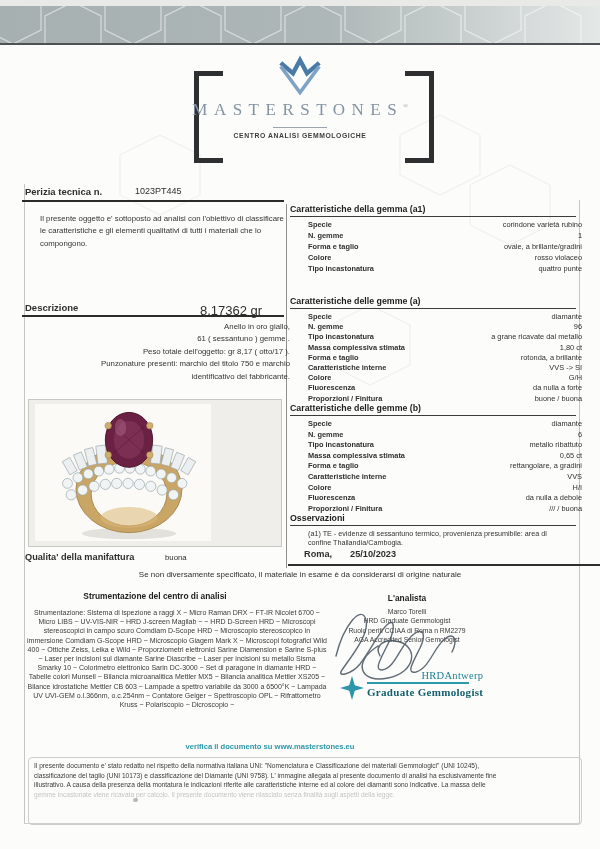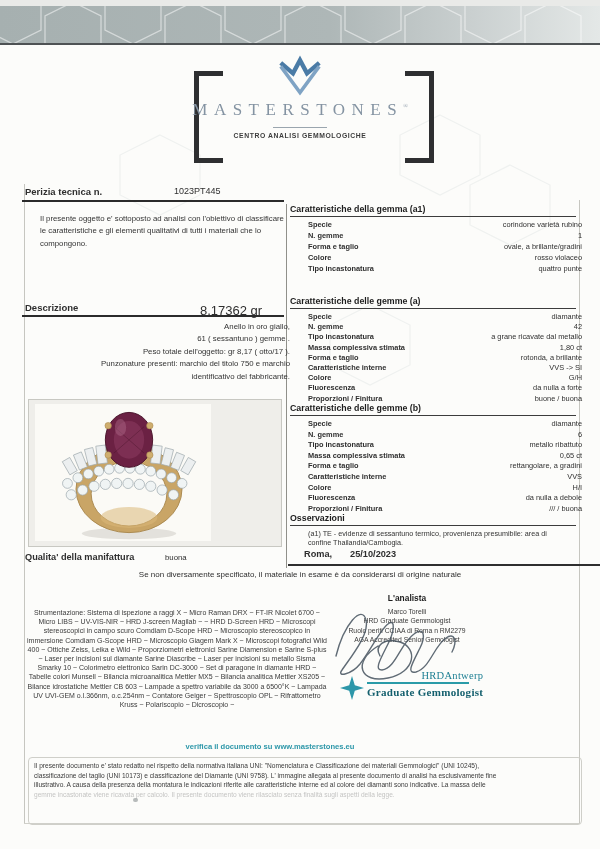--- a/index.html
+++ b/index.html
@@ -31,21 +31,21 @@
   .dicon{position:absolute;left:272px;top:55px;}
   .brand{position:absolute;left:0;right:0;top:100px;text-align:center;
     font-family:"Liberation Serif",serif;font-size:17px;letter-spacing:6.5px;color:#8493a2;}
   .brand sup{font-size:6px;letter-spacing:0;}
   .brand-rule{position:absolute;left:273px;top:127px;width:54px;height:1px;background:#9aa5ae;}
   .brand-sub{position:absolute;left:0;right:0;top:132px;text-align:center;
     font-size:6.8px;font-weight:bold;letter-spacing:.6px;color:#3d3d3d;}
 
   
   .perizia{position:absolute;left:25px;top:186px;font-size:9.5px;font-weight:bold;}
-  .perizia .pnum{position:absolute;left:110px;top:0;font-weight:normal;font-size:9px;white-space:nowrap;margin-left:39px;}
+  .perizia .pnum{position:absolute;left:110px;top:0;font-weight:normal;font-size:9px;white-space:nowrap;}
   .rule{position:absolute;background:#2b2b2b;height:2px;}
   .rule-perizia{left:22px;top:200px;width:262px;}
   .intro{position:absolute;left:40px;top:213px;width:248px;font-size:7.8px;line-height:12.4px;color:#333;}
   .descr-head{position:absolute;left:25px;top:302px;font-size:9.5px;font-weight:bold;}
   .descr-head .dweight{position:absolute;left:175px;top:1px;font-weight:normal;font-size:13px;white-space:nowrap;}
   .rule-descr{left:22px;top:315px;width:262px;}
   .desc-lines{position:absolute;left:40px;top:321px;width:250px;font-size:7.8px;line-height:12.4px;color:#333;text-align:right;}
   .photo{position:absolute;left:28px;top:399px;width:252px;height:146px;background:#efeeea;
     border:1px solid #c8c8c2;}
   .photo-inner{position:absolute;left:6px;top:4px;width:176px;height:137px;background:#fbfaf6;}
@@ -260,21 +260,21 @@
   </section>
 
   <section class="gem sec-a">
     <div class="gem-title">Caratteristiche delle gemme (a)</div>
     <div class="grow">
         <span class="glbl">Specie</span>
         <span class="gval">diamante</span>
       </div>
     <div class="grow">
         <span class="glbl">N. gemme</span>
-        <span class="gval">42</span>
+        <span class="gval">96</span>
       </div>
     <div class="grow">
         <span class="glbl">Tipo incastonatura</span>
         <span class="gval">a grane ricavate dal metallo</span>
       </div>
     <div class="grow">
         <span class="glbl">Massa complessiva stimata</span>
         <span class="gval">1,80 ct</span>
       </div>
     <div class="grow">
@@ -344,20 +344,21 @@
     <div class="oss-text">(a1) TE - evidenze di sessantuno termico, provenienza presumibile: area di confine Thailandia/Cambogia.</div>
   </section>
 
   <div class="roma">
     <span>Roma,</span>
     <span>25/10/2023</span>
   </div>
 
   <div class="naturale">Se non diversamente specificato, il materiale in esame è da considerarsi di origine naturale</div>
 
+  <div class="strum-title">Strumentazione del centro di analisi</div>
   <div class="strum-text">Strumentazione: Sistema di ispezione a raggi X ~ Micro Raman DRX ~ FT-IR Nicolet 6700 ~ Micro LIBS ~ UV-VIS-NIR ~ HRD J-screen Magilab ~  ~ HRD D-Screen HRD ~ Microscopi stereoscopici in campo scuro Comdiam D-Scope HRD ~ Microscopio stereoscopico in immersione Comdiam G-Scope HRD ~ Microscopio Giagem Mark X ~ Microscopi fotografici Wild 400 ~ Ottiche Zeiss, Leika e Wild ~ Proporziometri elettronici Sarine Diamension e Sarine S-plus ~ Laser per incisioni sul diamante Sarine Diascribe ~ Laser per incisioni su metallo Sisma Smarky 10 ~ Colorimetro elettronico Sarin DC-3000 ~ Set di paragone in diamante HRD ~ Tabelle colori Munsell ~ Bilancia microanalitica Mettler MX5 ~ Bilancia analitica Mettler XS205 ~ Bilance idrostatiche Mettler CB 603 ~ Lampade a spettro variabile da 3000 a 6500°K ~ Lampada UV UVI-GEM o.l.366nm, o.c.254nm ~ Contatore Geiger ~ Spettroscopio OPL ~ Rifrattometro Kruss ~ Polariscopio ~ Dicroscopio ~</div>
 
   <div class="analista">
     <div class="a-title">L'analista</div>
     <div class="a-line">Marco Torelli</div>
     <div class="a-line">HRD Graduate Gemmologist</div>
     <div class="a-line">Ruolo periti CCIAA di Roma n RM2279</div>
     <div class="a-line">AGA Accredited Senior Gemologist</div>
   </div>
 

